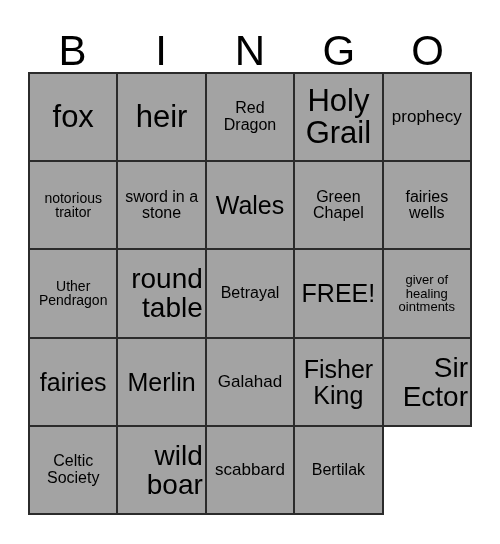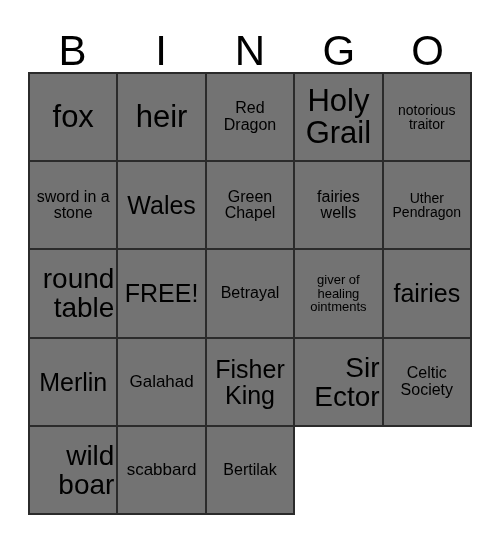--- a/index.html
+++ b/index.html
@@ -63,21 +63,21 @@
 
   .cell {
     border-right: 2px solid #2b2b2b;
     border-bottom: 2px solid #2b2b2b;
     box-sizing: border-box;
     display: flex;
     align-items: center;
     justify-content: center;
     overflow: hidden;
     padding: 7px 2px;
-    background: #737373;
+    background: #a3a3a3;
   }
 
   .cell .txt {
     display: block;
     width: 100%;
     text-align: center;
     line-height: 1.04;
     word-wrap: break-word;
     hyphens: none;
   }
@@ -121,20 +121,23 @@
     </div>
     <div class="cell fs-xxl">
       <span class="txt">heir</span>
     </div>
     <div class="cell fs-md">
       <span class="txt">Red Dragon</span>
     </div>
     <div class="cell fs-xxl">
       <span class="txt">Holy Grail</span>
     </div>
+    <div class="cell fs-sm">
+      <span class="txt">prophecy</span>
+    </div>
 
     <div class="cell fs-xs">
       <span class="txt">notorious traitor</span>
     </div>
     <div class="cell fs-md">
       <span class="txt">sword in a stone</span>
     </div>
     <div class="cell fs-lg">
       <span class="txt">Wales</span>
     </div>
@@ -144,25 +147,25 @@
     <div class="cell fs-md">
       <span class="txt">fairies wells</span>
     </div>
 
     <div class="cell fs-xs">
       <span class="txt">Uther Pendragon</span>
     </div>
     <div class="cell fs-xl">
       <span class="txt">round table</span>
     </div>
+    <div class="cell fs-md">
+      <span class="txt">Betrayal</span>
+    </div>
     <div class="cell fs-lg">
       <span class="txt">FREE!</span>
-    </div>
-    <div class="cell fs-md">
-      <span class="txt">Betrayal</span>
     </div>
     <div class="cell fs-xxs">
       <span class="txt">giver of healing ointments</span>
     </div>
 
     <div class="cell fs-lg">
       <span class="txt">fairies</span>
     </div>
     <div class="cell fs-lg">
       <span class="txt">Merlin</span>

